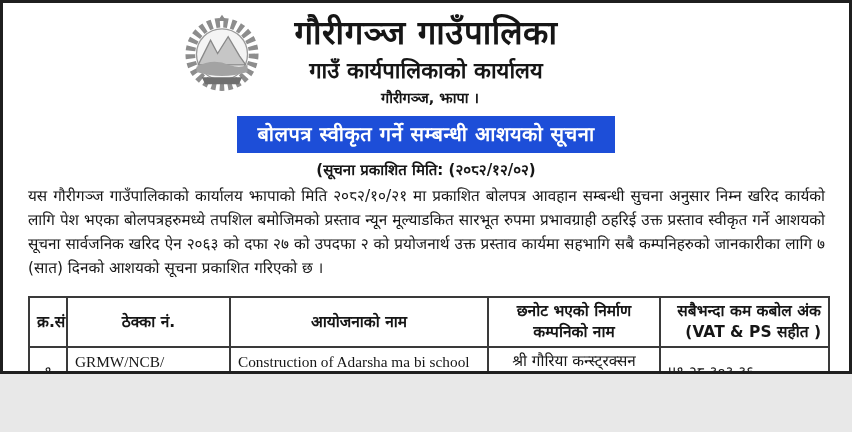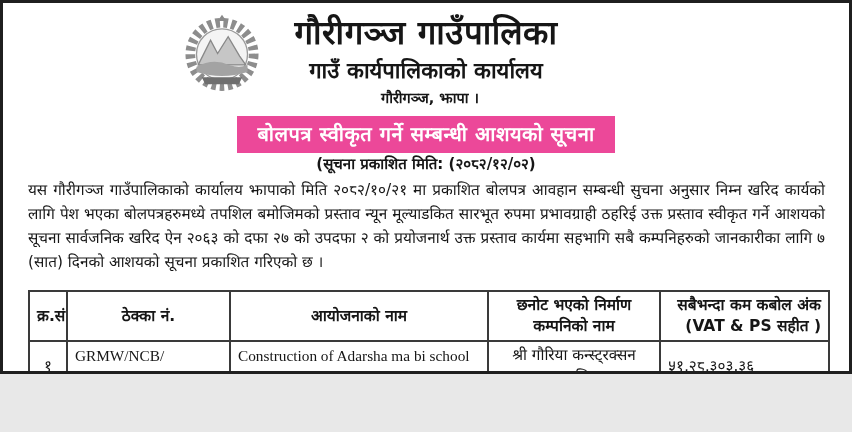--- a/index.html
+++ b/index.html
@@ -38,32 +38,32 @@
   .title-loc {
     font-size: 14.5px;
     font-weight: bold;
     margin-top: 3px;
     padding-left: 8px;
   }
   
   .banner-row { text-align: center; margin-top: 9px; }
   .banner {
     display: inline-block;
-    background: #ec4899;
+    background: #1d4ed8;
     color: #ffffff;
     font-size: 20px;
     font-weight: bold;
     padding: 4px 20px 6px;
     letter-spacing: 0.5px;
   }
   .date-line {
     text-align: center;
     font-size: 15px;
     font-weight: bold;
-    margin-top: 0;
+    margin-top: 6px;
   }
   
   .body-text {
     margin: 6px 24px 16px 25px;
     font-size: 15.3px;
     line-height: 1.56;
     text-align: justify;
   }
   
   table.bid-table {

